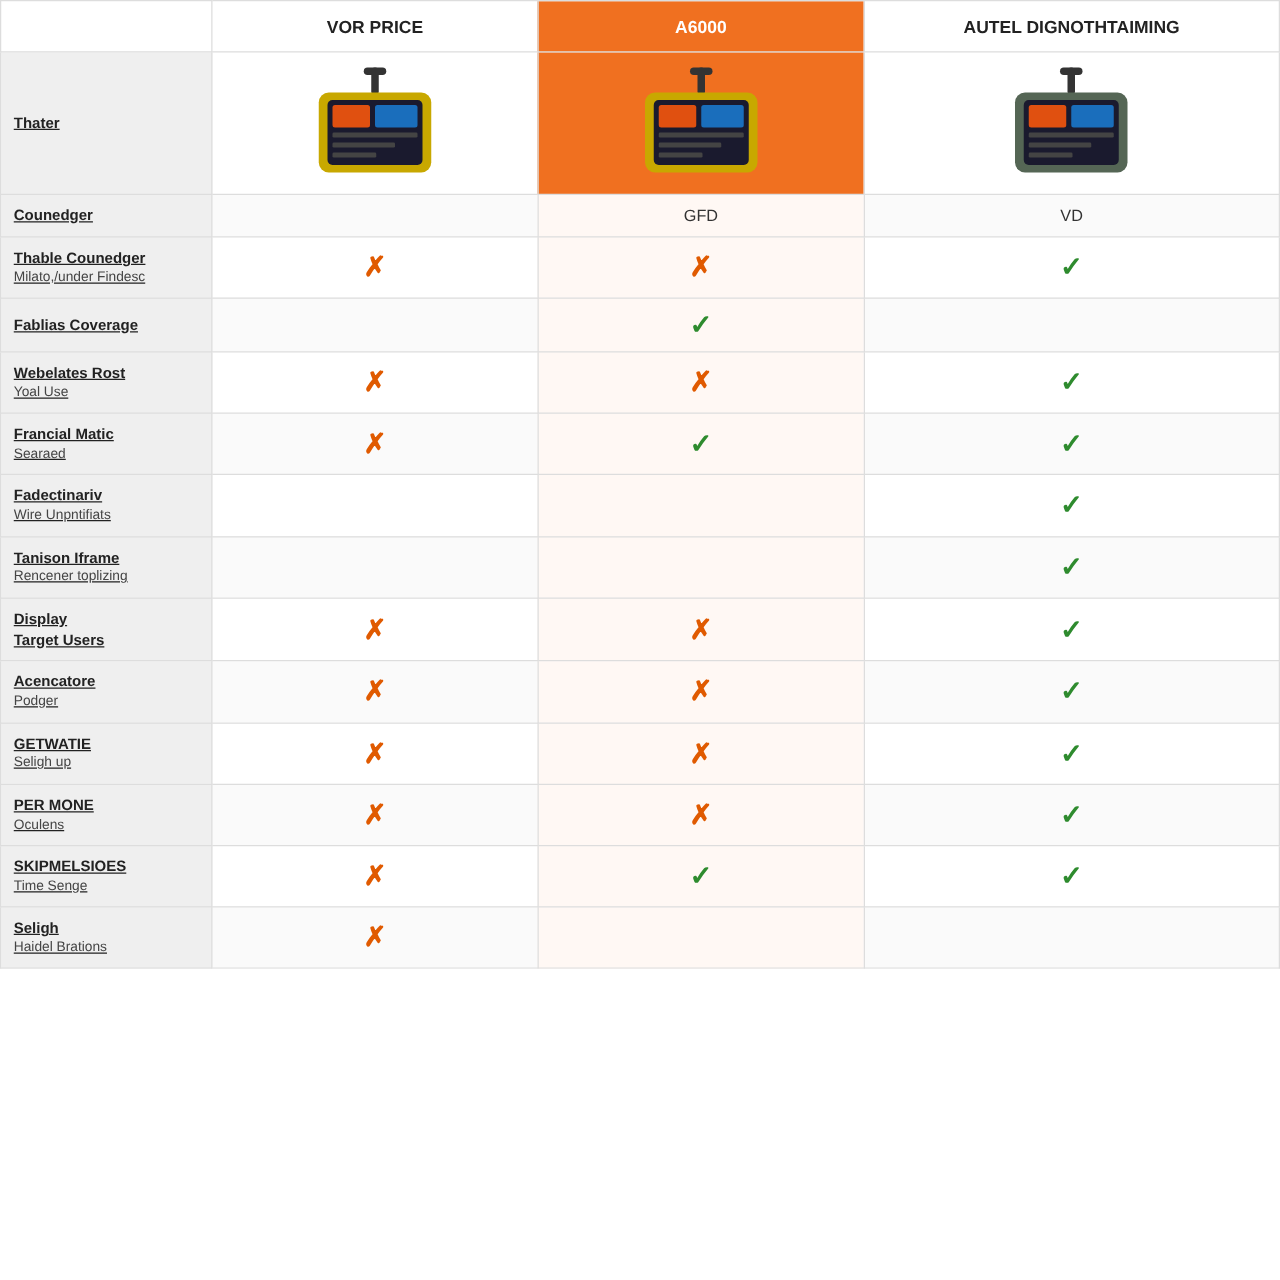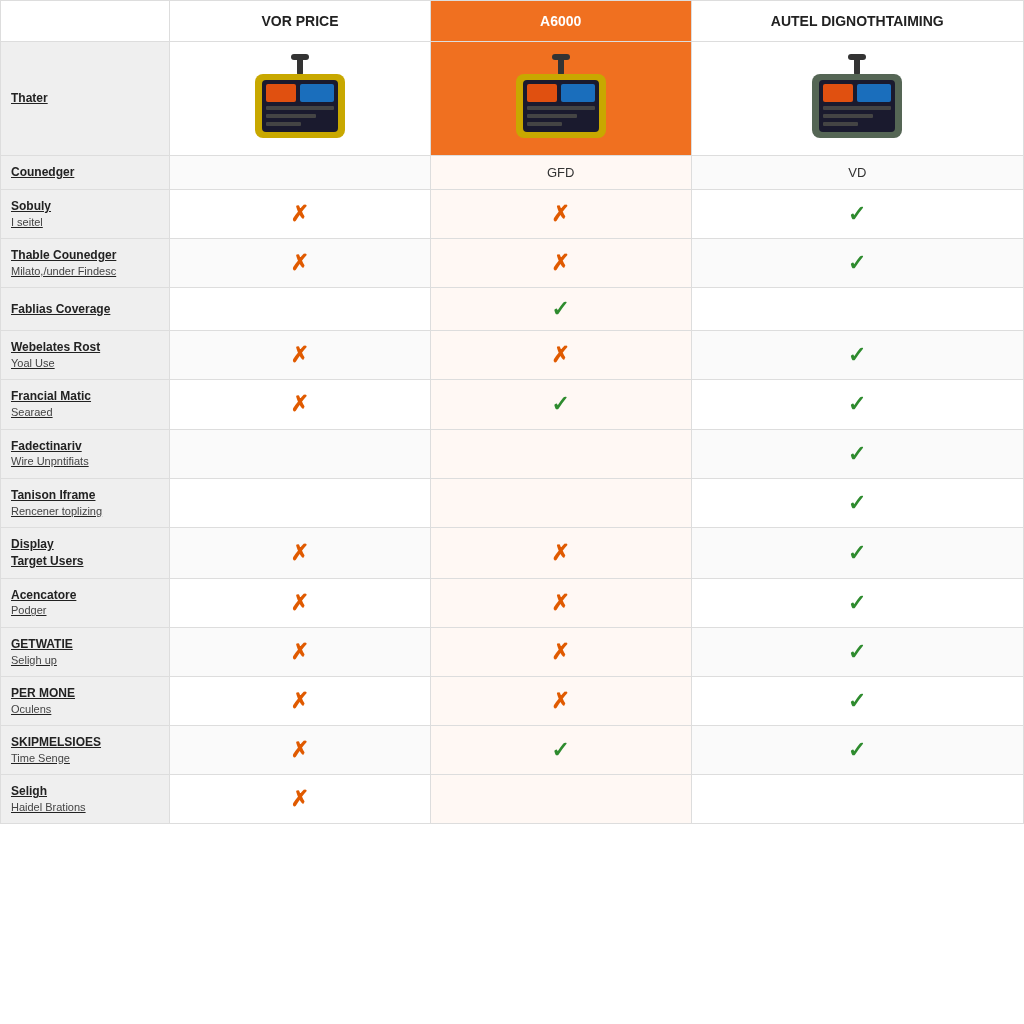--- a/index.html
+++ b/index.html
@@ -166,29 +166,20 @@
       <tr>
         <td class="col-feature">
           <span class="feature-name">Counedger</span>
         </td>
         <td style="text-align: center;"><span class="coverage-text"></span></td>
         <td style="text-align: center; background: rgb(255, 248, 244);"><span class="coverage-text">GFD</span></td>
         <td style="text-align: center;"><span class="coverage-text">VD</span></td>
       </tr>
       <tr>
         <td class="col-feature">
-          <span class="feature-name">Sobuly</span>
-          <span class="feature-sub">I seitel</span>
-        </td>
-        <td style="text-align: center;"><span class="icon-x">✗</span></td>
-        <td style="text-align: center; background: rgb(255, 248, 244);"><span class="icon-x">✗</span></td>
-        <td style="text-align: center;"><span class="icon-check">✓</span></td>
-      </tr>
-      <tr>
-        <td class="col-feature">
           <span class="feature-name">Thable Counedger</span>
           <span class="feature-sub">Milato,/under Findesc</span>
         </td>
         <td style="text-align: center;"><span class="icon-x">✗</span></td>
         <td style="text-align: center; background: rgb(255, 248, 244);"><span class="icon-x">✗</span></td>
         <td style="text-align: center;"><span class="icon-check">✓</span></td>
       </tr>
       <tr>
         <td class="col-feature">
           <span class="feature-name">Fablias Coverage</span>

